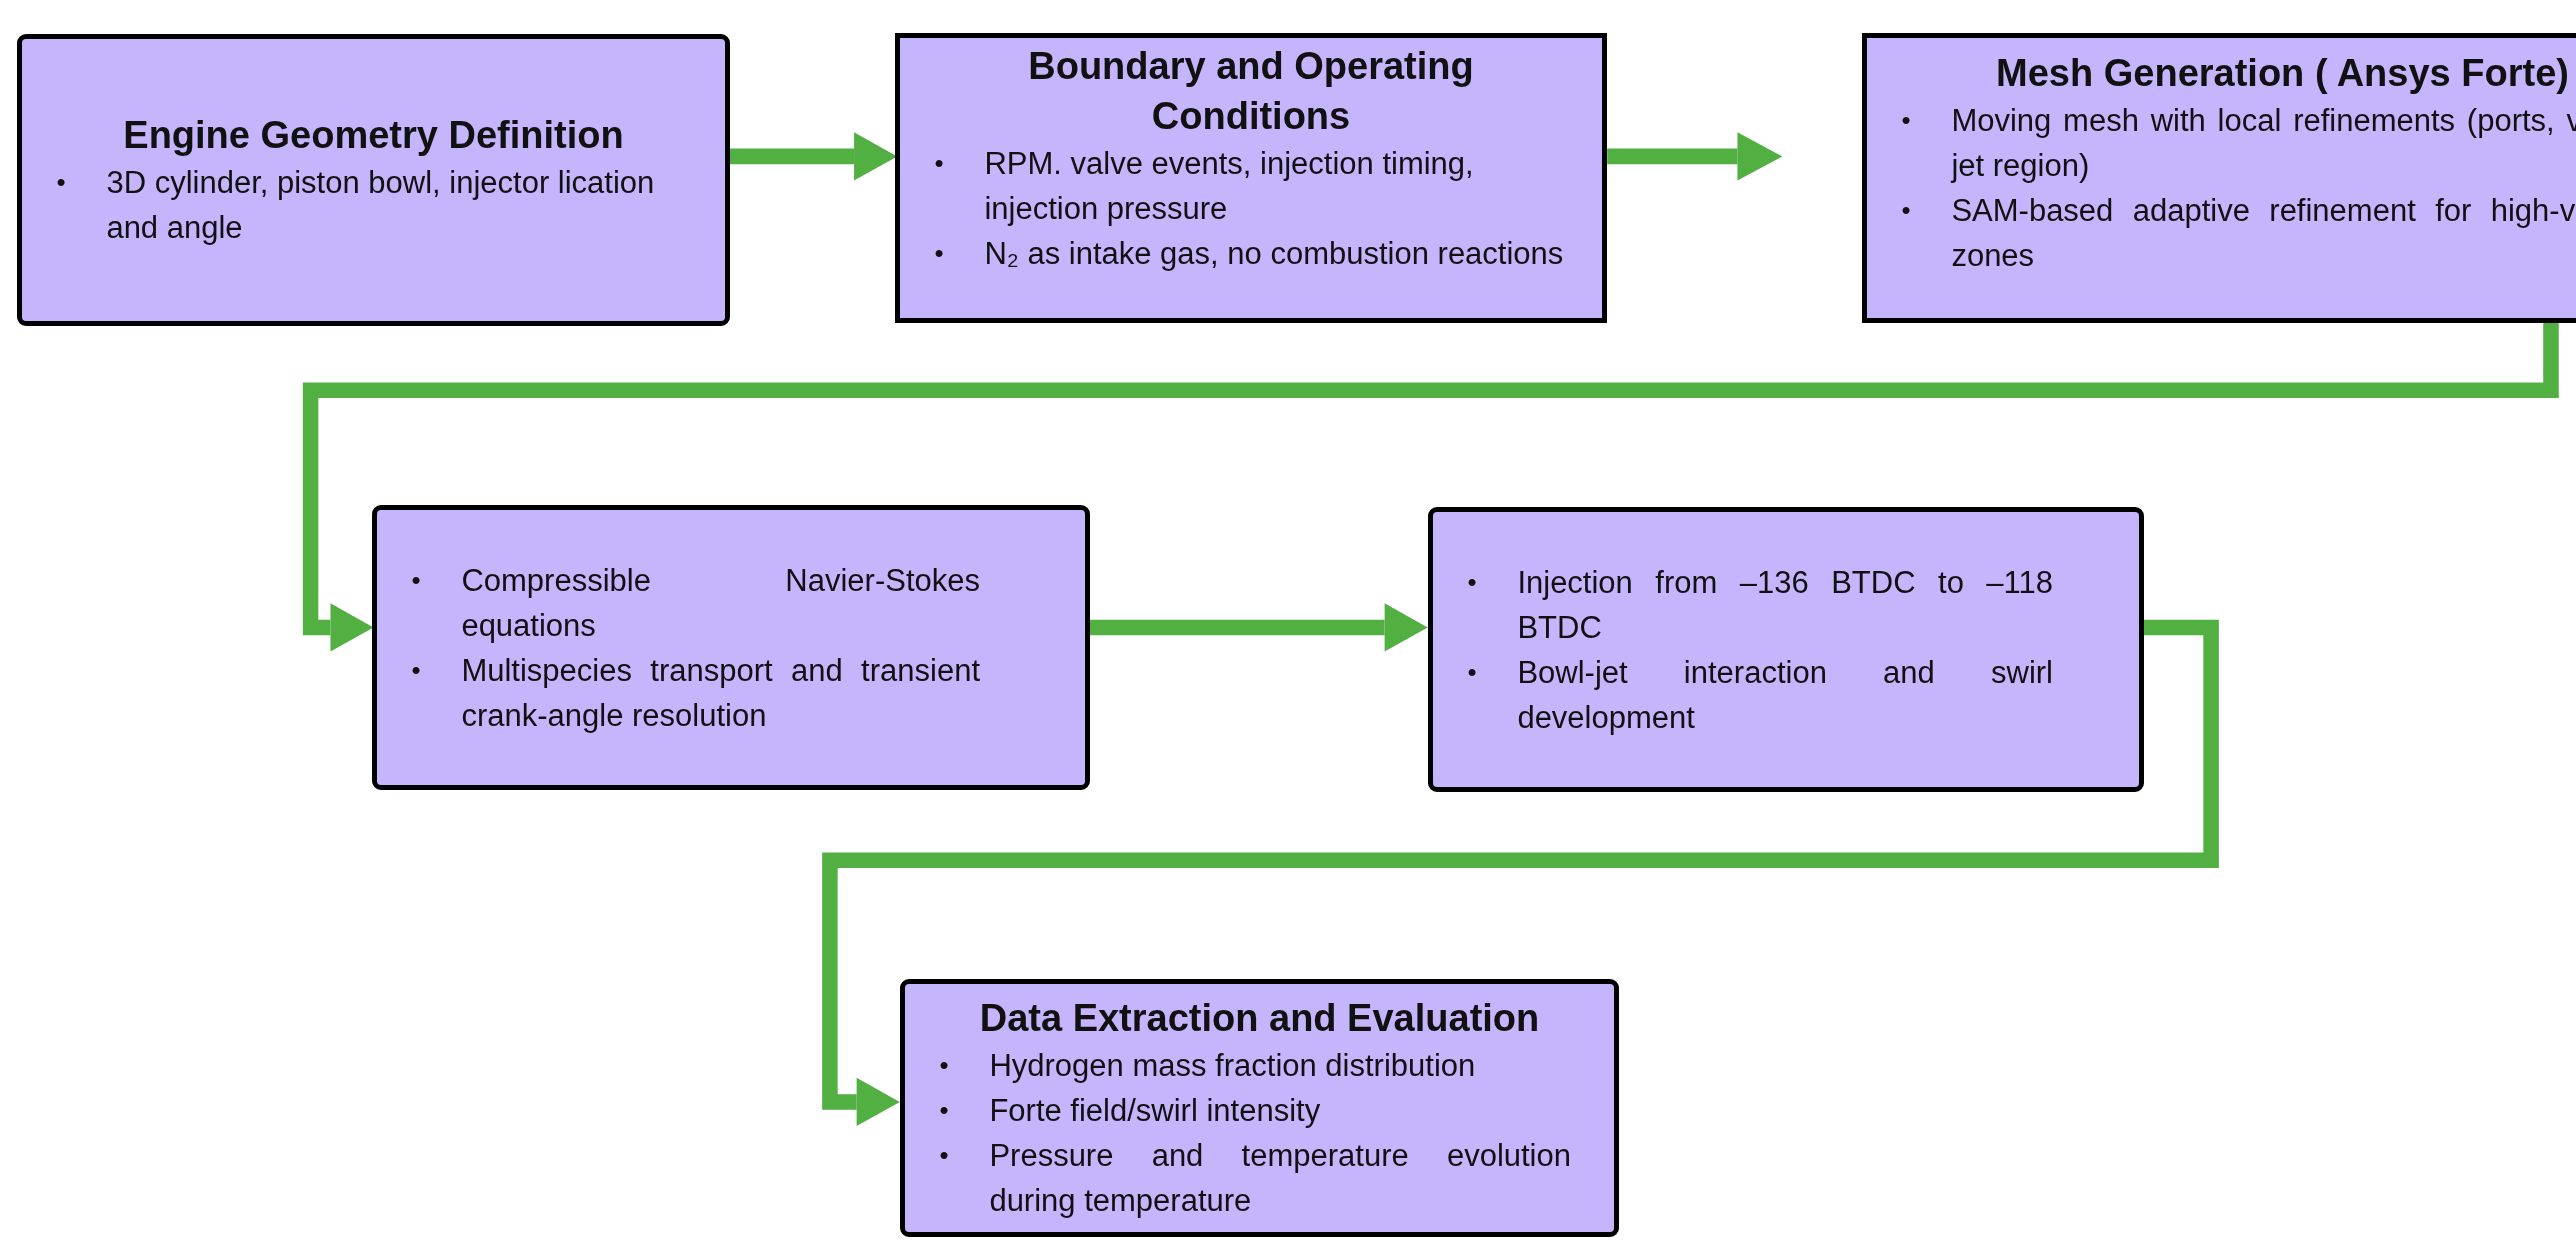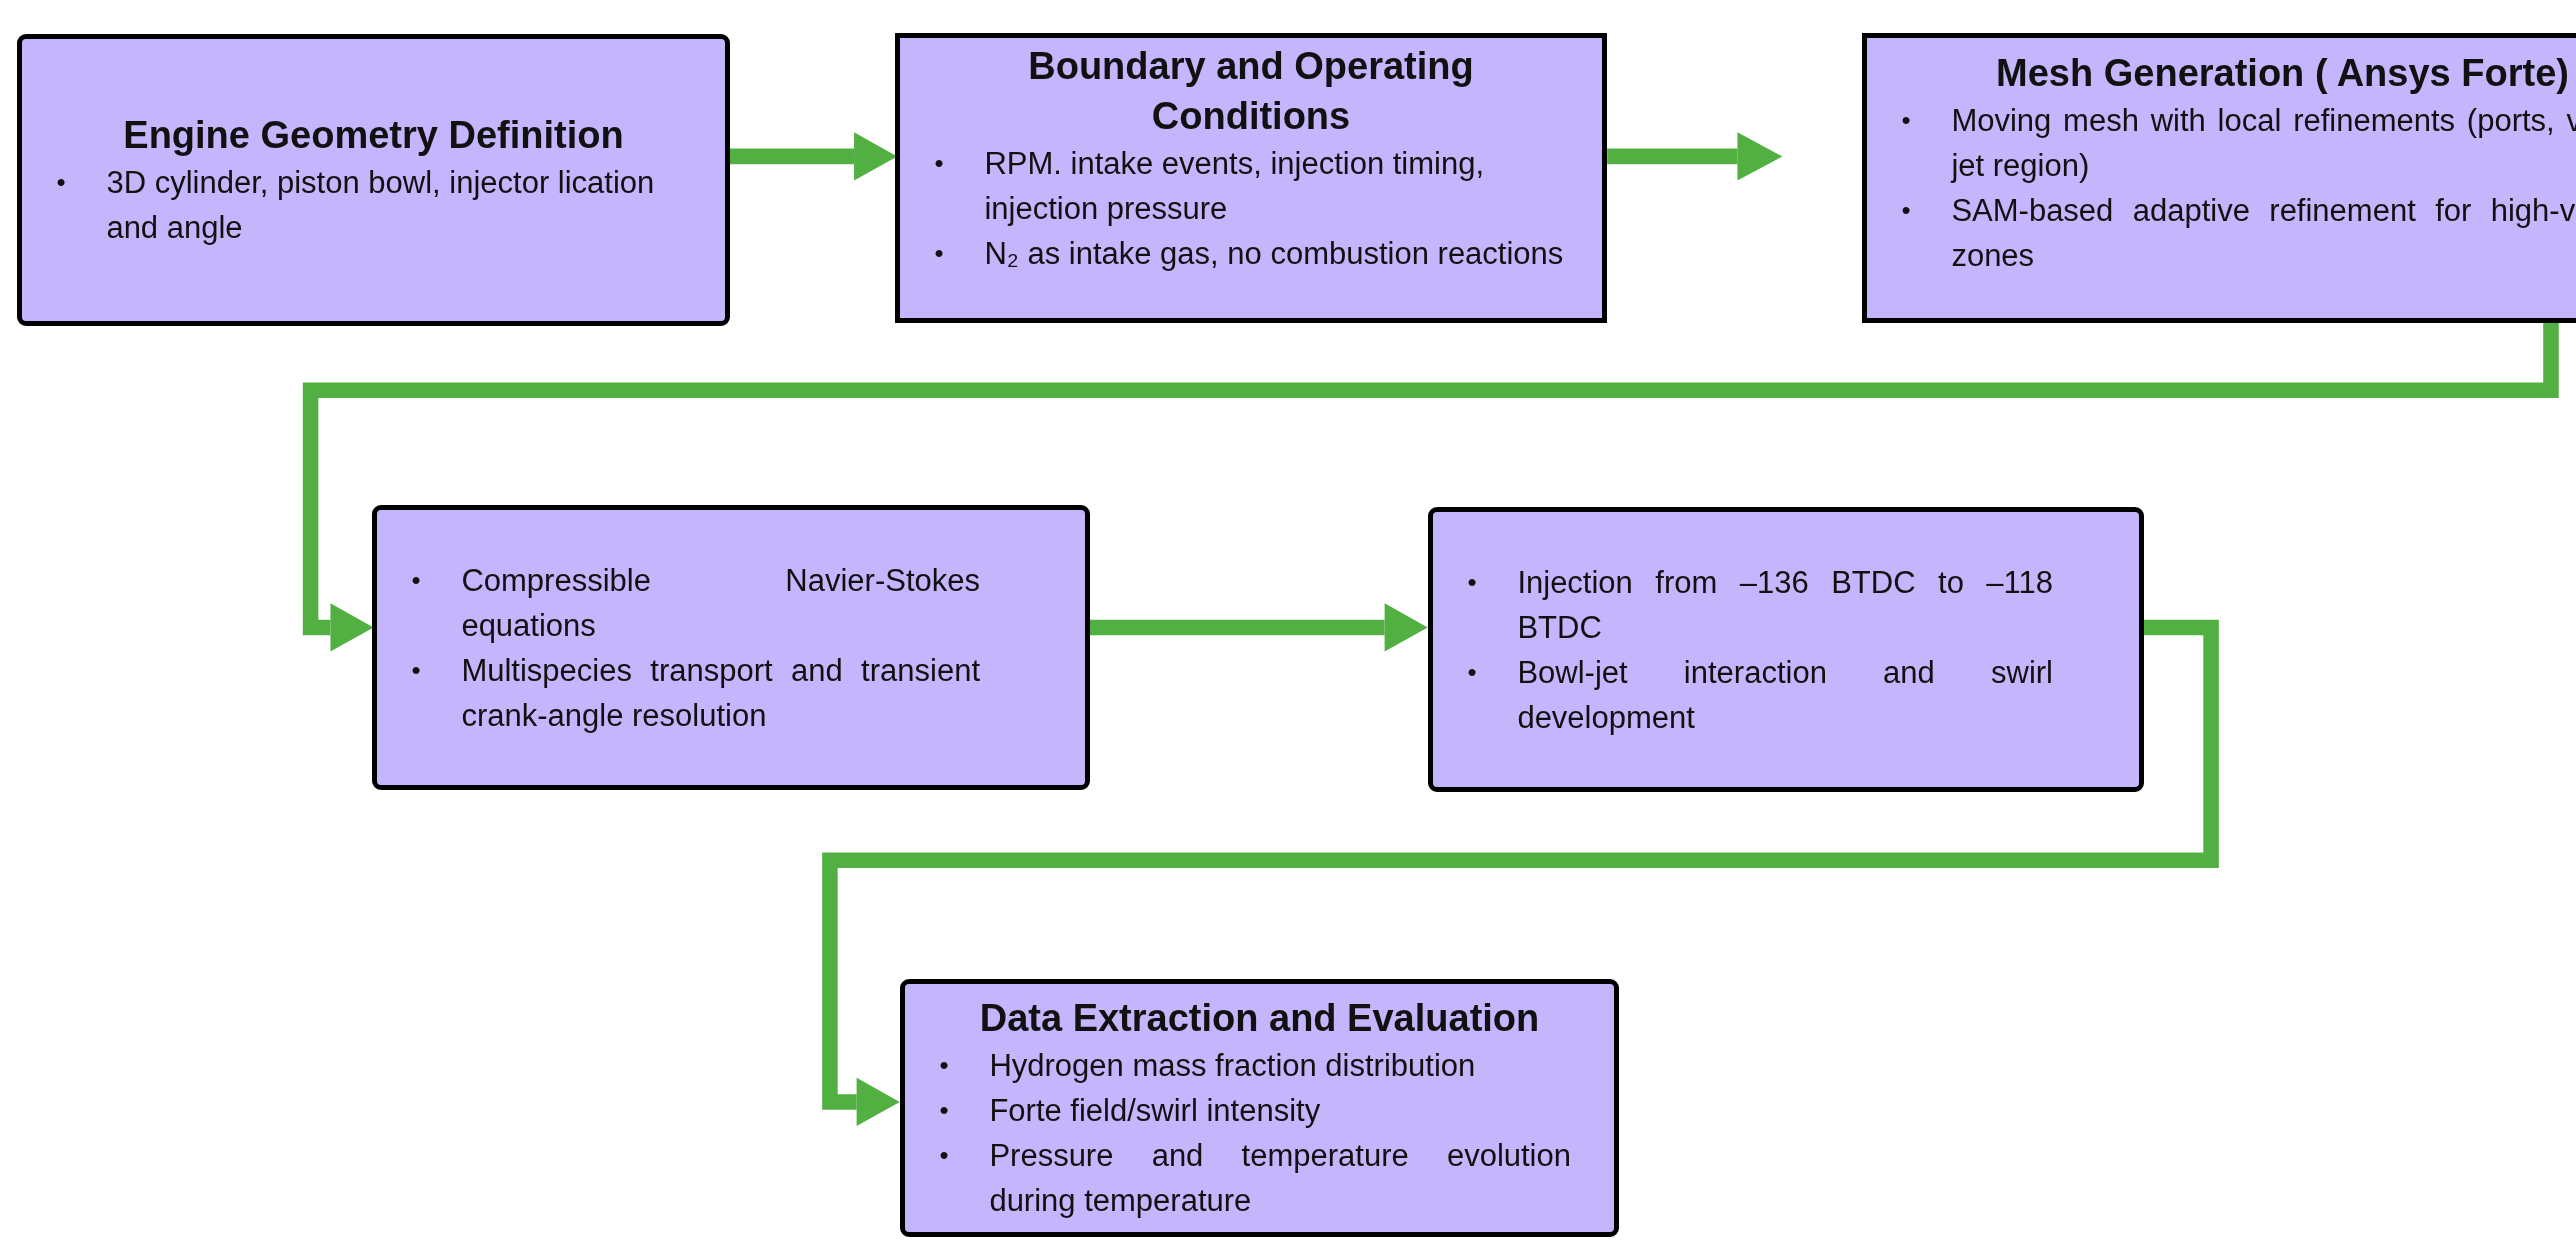--- a/index.html
+++ b/index.html
@@ -84,21 +84,21 @@
         <span class="txt">3D cylinder, piston bowl, injector lication and angle</span>
       </li>
     </ul>
   </div>
 
   <div class="box b2 top" style="left:895px; top:8.6px; width:712px; height:290px;">
     <div class="title">Boundary and Operating Conditions</div>
     <ul class="bullets">
       <li>
         <span class="dot">•</span>
-        <span class="txt">RPM. intake events, injection timing, injection pressure</span>
+        <span class="txt">RPM. valve events, injection timing, injection pressure</span>
       </li>
       <li>
         <span class="dot">•</span>
         <span class="txt">N₂ as intake gas, no combustion reactions</span>
       </li>
     </ul>
   </div>
 
   <div class="box b3 top justify" style="left:1862px; top:8.6px; width:841px; height:290px;">
     <div class="title">Mesh Generation ( Ansys Forte)</div>

